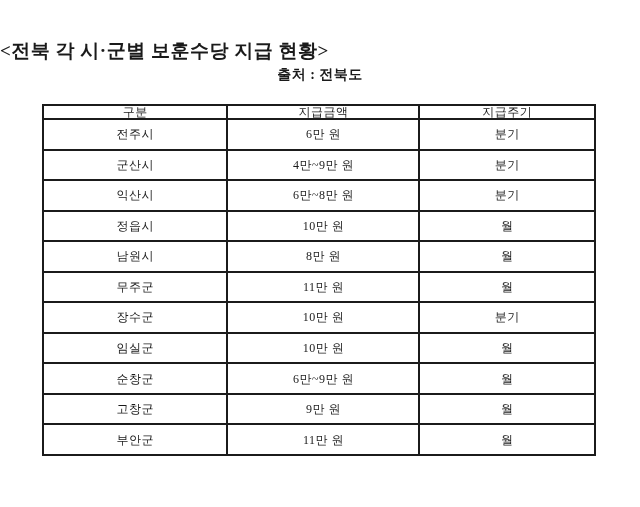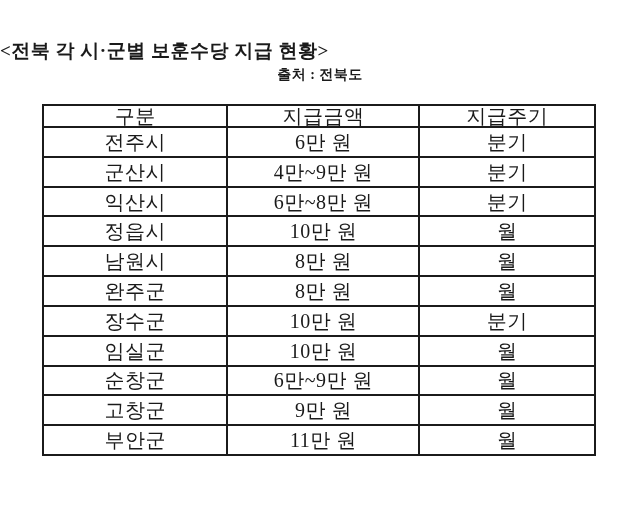--- a/index.html
+++ b/index.html
@@ -49,21 +49,21 @@
     height: 352px;
     border-collapse: collapse;
     table-layout: fixed;
   }
   table.payment th,
   table.payment td {
     border: 2px solid #1b1b1b;
     text-align: center;
     vertical-align: middle;
     padding: 0;
-    font-size: 20px;
+    font-size: 12px;
     font-weight: normal;
     letter-spacing: 0.5px;
     line-height: 1;
     overflow: hidden;
     white-space: nowrap;
     margin-left: 15px;
   }
   col.c1 { width: 33.4%; }
   col.c2 { width: 34.8%; }
   col.c3 { width: 31.8%; }
@@ -109,22 +109,22 @@
         <td>정읍시</td>
         <td>10만 원</td>
         <td>월</td>
       </tr>
       <tr>
         <td>남원시</td>
         <td>8만 원</td>
         <td>월</td>
       </tr>
       <tr>
-        <td>완주군</td>
-        <td>8만 원</td>
+        <td>무주군</td>
+        <td>11만 원</td>
         <td>월</td>
       </tr>
       <tr>
         <td>장수군</td>
         <td>10만 원</td>
         <td>분기</td>
       </tr>
       <tr>
         <td>임실군</td>
         <td>10만 원</td>

